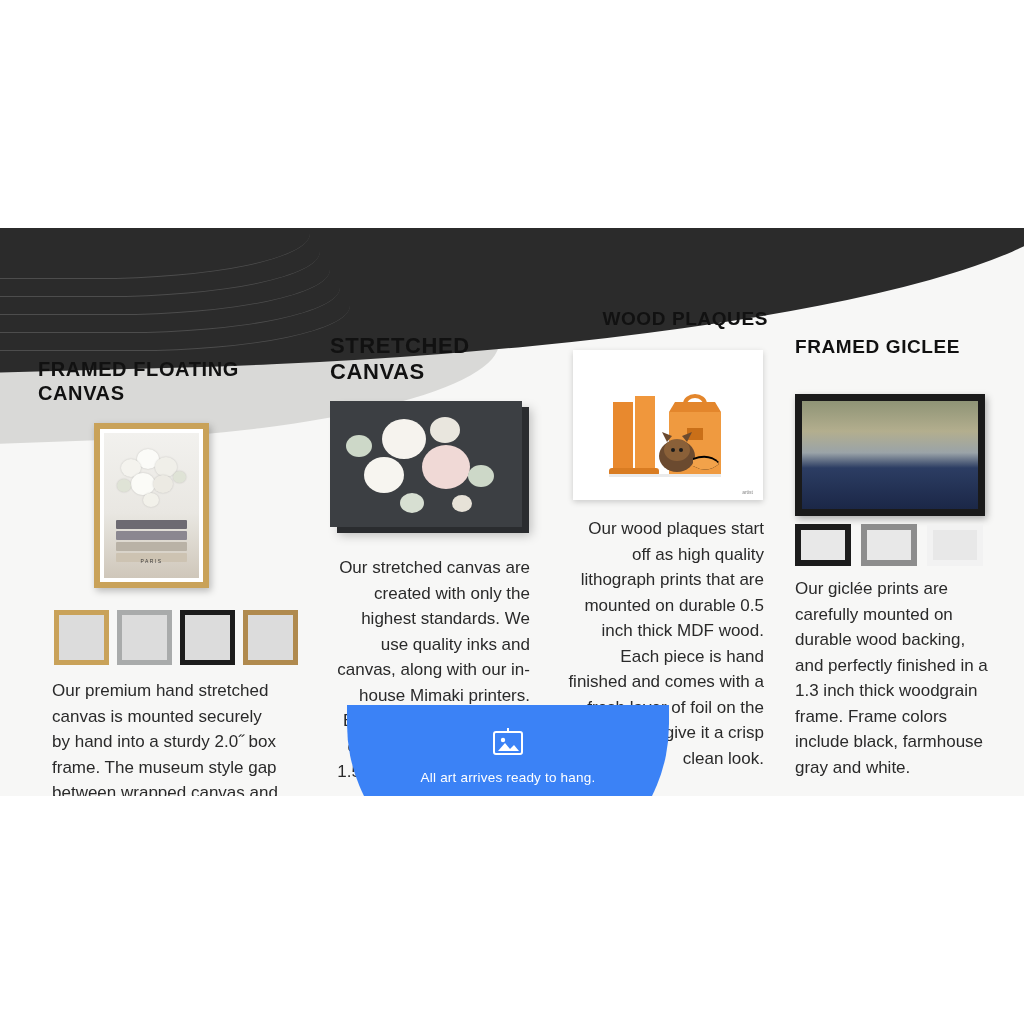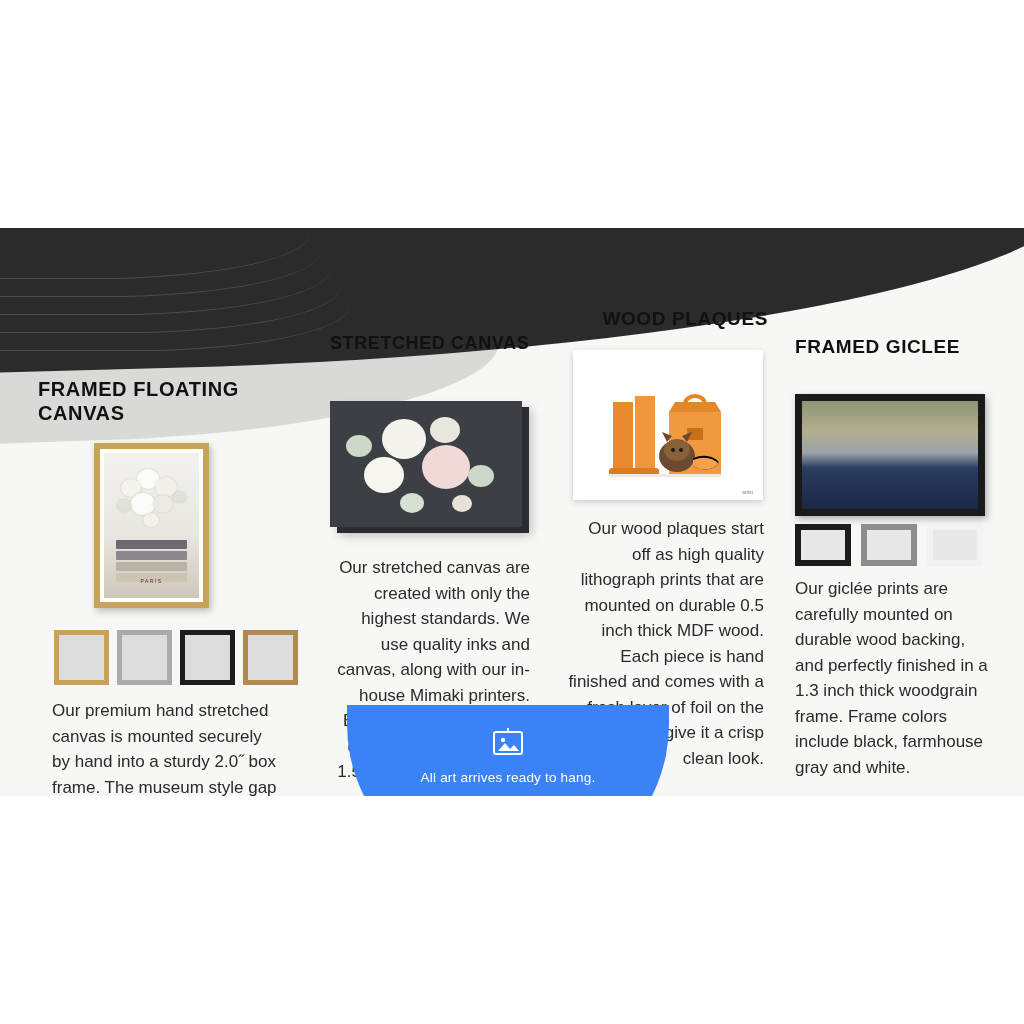--- a/index.html
+++ b/index.html
@@ -92,21 +92,21 @@
     line-height:1.18;
     text-transform:uppercase;
   }
   .col-body{
     font-size:17px;
     line-height:1.5;
     color:#2a2a2a;
   }
 
   
-  .c1{left:38px;top:130px;width:250px;margin-top:20px;}
+  .c1{left:38px;top:130px;width:250px;}
   .c1 .col-title{font-size:20px;}
   .c1-art{
     position:absolute;left:56px;top:65px;
     width:115px;height:165px;
     background:#fff;
     border:6px solid #c9a259;
     box-shadow:2px 3px 7px rgba(0,0,0,0.25);
     box-sizing:border-box;
   }
   .c1-art-inner{
@@ -128,21 +128,21 @@
     position:absolute;left:0;right:0;bottom:14px;
     text-align:center;font-size:5px;letter-spacing:1.5px;color:#3a3a3a;
   }
   .swatches{position:absolute;left:16px;top:252px;display:flex;gap:8px;}
   .sw{width:55px;height:55px;box-sizing:border-box;}
   .sw-in{width:100%;height:100%;background:#dcdcdc;box-sizing:border-box;}
   .c1-text{position:absolute;left:14px;top:320px;width:228px;}
 
   
   .c2{left:330px;top:105px;width:205px;}
-  .c2 .col-title{font-size:18px;}
+  .c2 .col-title{font-size:22px;}
   .c2-art{
     position:absolute;left:0px;top:68px;width:192px;height:126px;
     background:#3c3f43;
     box-shadow:7px 6px 0 #2a2c2f, 9px 8px 10px rgba(0,0,0,0.25);
   }
   .c2-art .fl{position:absolute;border-radius:50%;}
   .c2-text{position:absolute;left:0px;top:222px;width:200px;text-align:right;}
 
   
   .c3{left:568px;top:80px;width:200px;text-align:right;}

